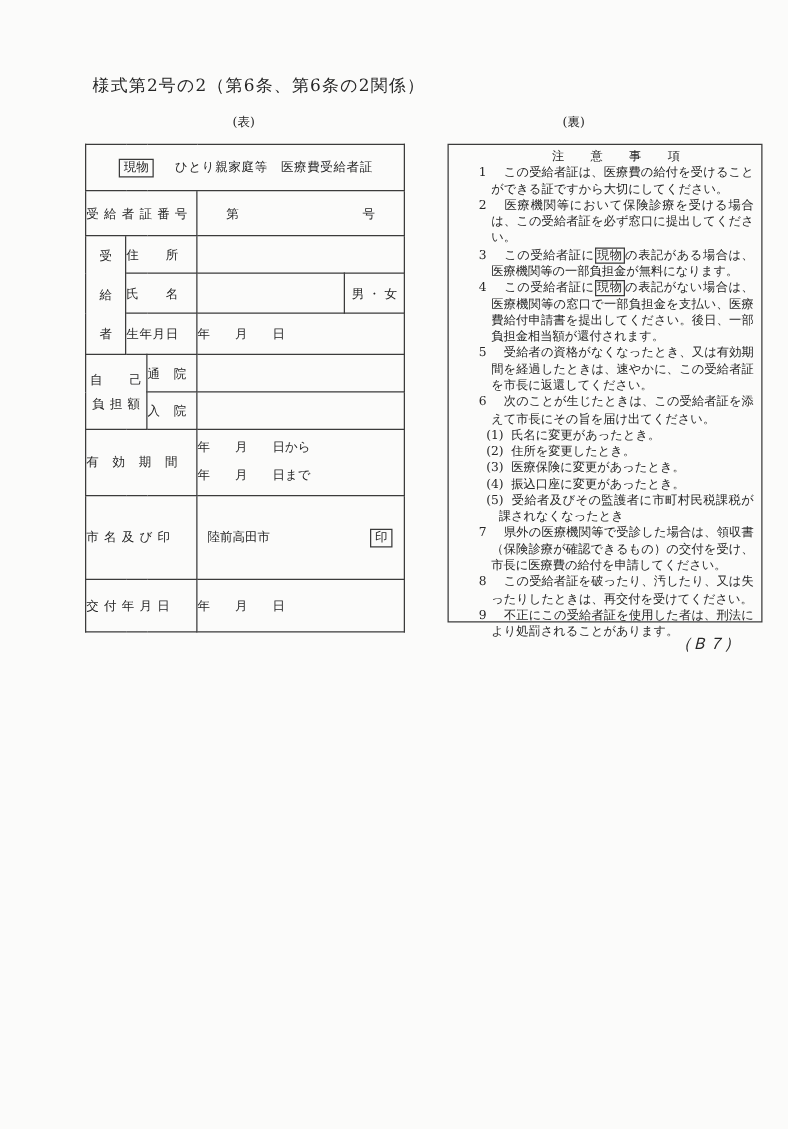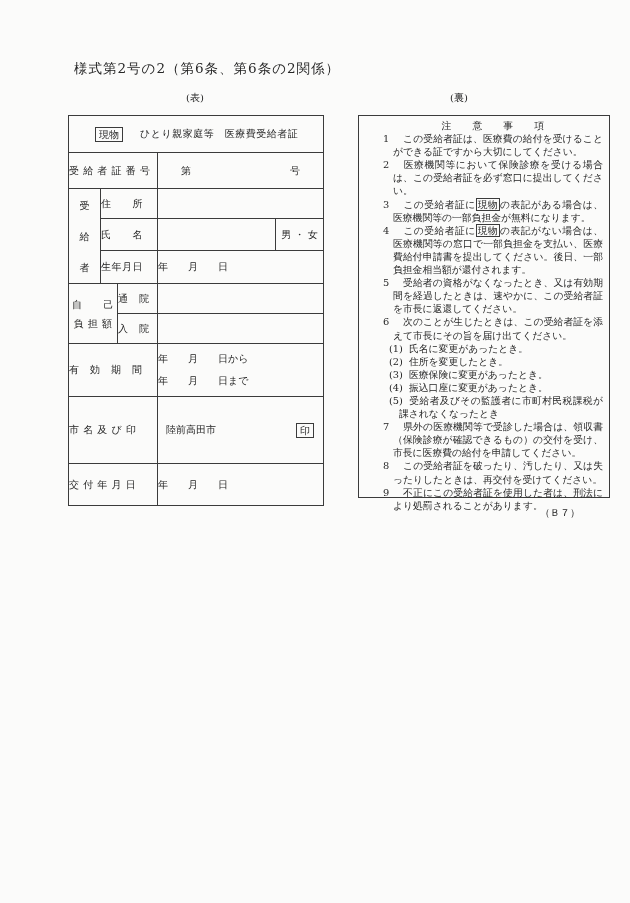--- a/index.html
+++ b/index.html
@@ -46,21 +46,21 @@
     border:1px solid #3b3b3b;
     padding:3px 6px 0 24px;
     font-size:9.8px; line-height:13.1px;margin-left:20px;
   }
   .notes-title { text-align:center; letter-spacing:0.5px; }
   .note-item { padding-left:10px; text-align:justify; }
   .note-item .nn { display:inline-block; width:20px; margin-left:-10px; }
   .note-sub { padding-left:16px; text-align:justify; }
   .note-sub .sn { display:inline-block; width:20px; margin-left:-10px; }
   .boxed-inline { border:1px solid #3b3b3b; padding:0 1px; }
-  .paper-size { position:absolute; left:540px; top:506px; width:50px; text-align:left; font-size:10px; white-space:nowrap; }
+  .paper-size { position:absolute; left:540px; top:506px; width:50px; text-align:right; font-size:13px; white-space:nowrap;font-style:italic; }
 </style>
 </head>
 <body>
 
 <div>
 
   <div class="form-title">様式第2号の2（第6条、第6条の2関係）</div>
   <div class="side-label front">(表)</div>
   <div class="side-label back">(裏)</div>
 

